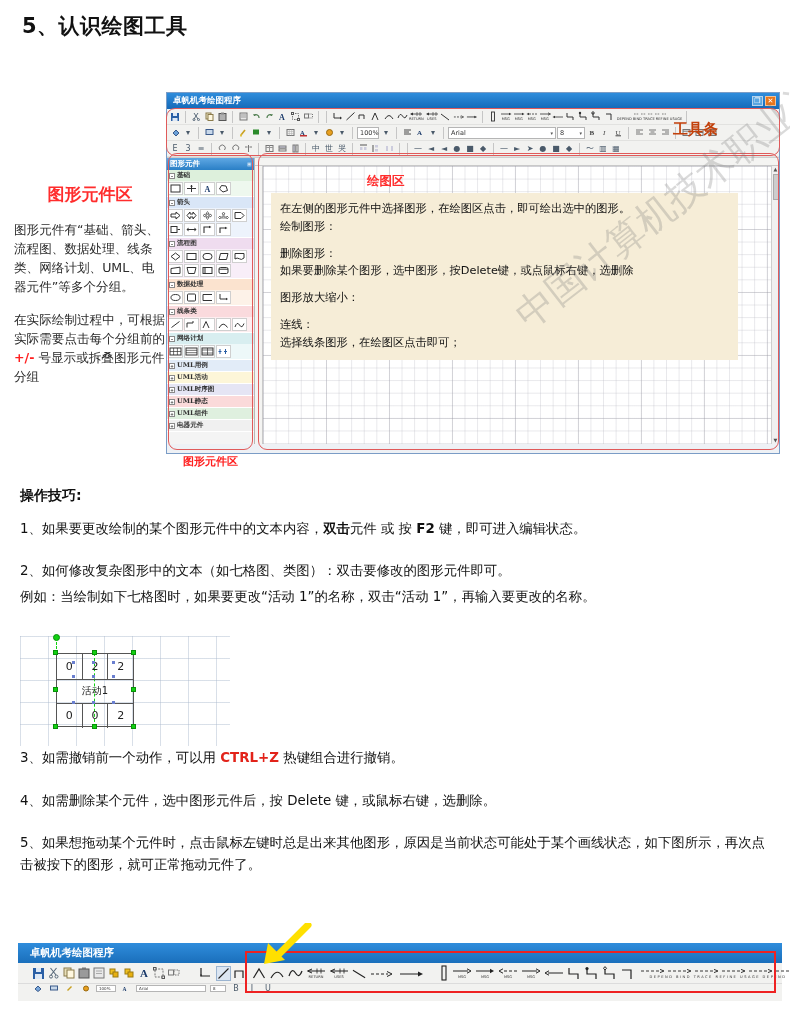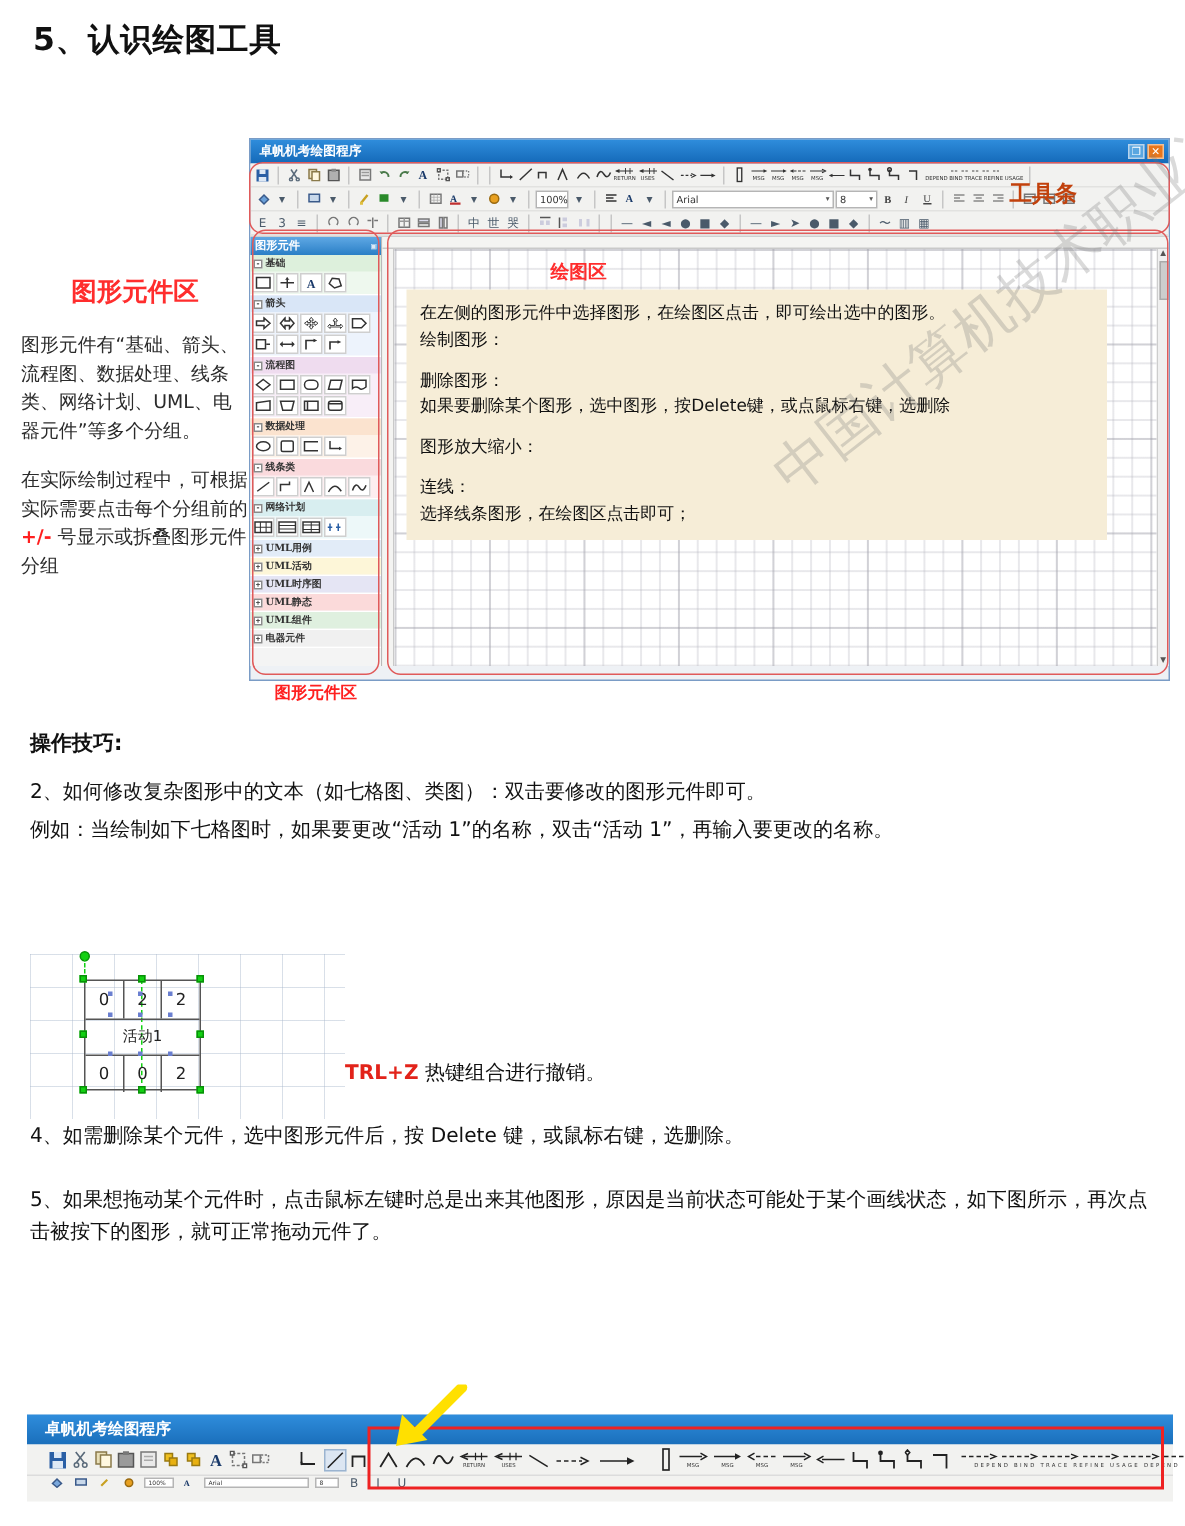--- a/index.html
+++ b/index.html
@@ -987,20 +987,23 @@
 
 <div class="redline" id="red-toolbar"></div>
 <div class="redline" id="red-palette"></div>
 <div class="redline" id="red-canvas"></div>
 <div id="toolbar-label">工具条</div>
 <div id="watermark">中国计算机技术职业资格</div>
 
 <div id="tips">
   <div id="tips-title">操作技巧:</div>
 
+  <div class="tip">
+    <span>1、如果要更改绘制的某个图形元件中的文本内容，</span><b>双击</b><span>元件 或 按 </span><b>F2</b><span> 键，即可进入编辑状态。</span>
+  </div>
 
   <div class="tip" style="margin-bottom:4px">
     <span>2、如何修改复杂图形中的文本（如七格图、类图）：双击要修改的图形元件即可。</span>
   </div>
   <div class="tip" style="margin-bottom:22px">
     <span>例如：当绘制如下七格图时，如果要更改“活动 1”的名称，双击“活动 1”，再输入要更改的名称。</span>
   </div>
 
   <div style="height:118px"></div>
 

